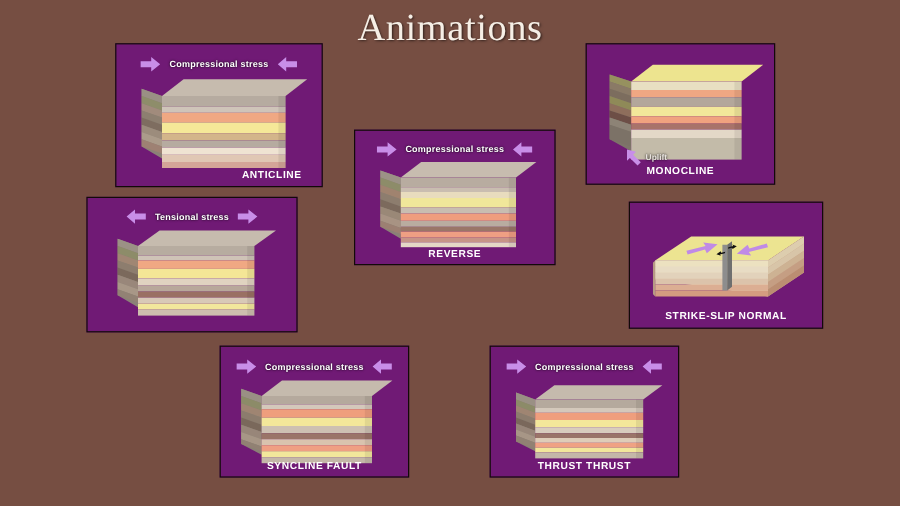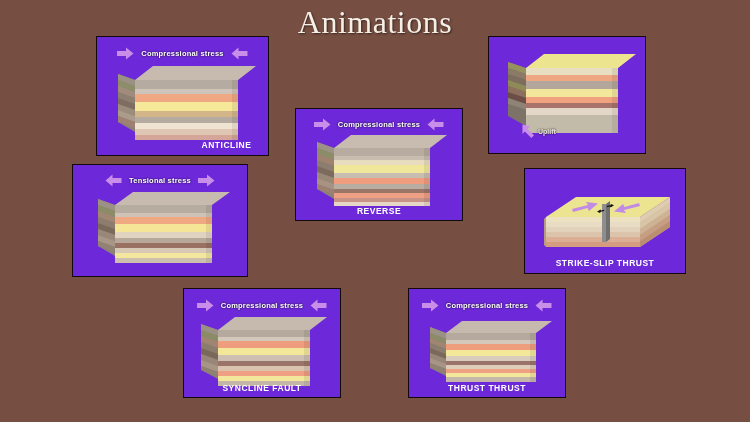--- a/index.html
+++ b/index.html
@@ -27,21 +27,21 @@
     text-align: center;
     font-family: "Liberation Serif", serif;
     font-size: 32px;
     color: #f6efe6;
     letter-spacing: 0.5px;
     text-shadow: 1px 1px 2px rgba(0,0,0,0.55);
     line-height: 40px;
   }
   .panel {
     position: absolute;
-    background: #6d28d9;
+    background: #701a75;
     border: 1px solid #120a08;
     box-sizing: border-box;
     overflow: hidden;
   }
   .panel-inner {
     position: relative;
     width: 100%;
     height: 100%;
   }
   .stress-row {
@@ -247,20 +247,21 @@
 
       <div class="uplift-group" style="left:32px; top:86px;">
         <span class="arrow" style="width:15px;height:16px;">
           <svg width="15" height="16" viewBox="0 0 15 16">
             <path d="M1.5 1.5 L9 3.5 L6.6 5.9 L13 12.3 L10.3 15 L3.9 8.6 L1.5 11 Z" fill="#c88ee8"></path>
           </svg>
         </span>
         <span class="uplift-label">Uplift</span>
       </div>
 
+      <div class="block-label" style="top:100px;">MONOCLINE</div>
     </div>
   </div>
 
   <div class="panel" style="left:72px; top:164px; width:176px; height:113px;">
     <div class="panel-inner">
       <div class="stress-row" style="top:9px;">
         <span class="arrow">
           <svg width="17" height="13" viewBox="0 0 17 13">
               <path d="M16.5 4 H7.5 V0.5 L0.5 6.5 L7.5 12.5 V9 H16.5 Z" fill="#c88ee8"></path>
             </svg>
@@ -336,21 +337,21 @@
           <path d="M28,14 L44,10 L42,7 L54,8.5 L45,16 L43.5,13 L29,17 Z" fill="#c08ae6"></path>
           <path d="M96,11 L80,15 L82,18 L70,16.5 L79,9 L80.5,12 L95,8 Z" fill="#c08ae6"></path>
 
           <path d="M63,11 L67,10 L66.2,8.8 L70,10.2 L66.5,12.6 L66,11.4 L62.6,12.2 Z" fill="#111"></path>
           <path d="M60,16 L56,17 L56.8,18.2 L53,16.8 L56.5,14.4 L57,15.6 L60.4,14.8 Z" fill="#111"></path>
         </svg>
       </div>
 
       <div class="tiny-credit" style="left:82px; top:76px;">&nbsp;</div>
 
-      <div class="block-label" style="top:89px;">STRIKE-SLIP THRUST</div>
+      <div class="block-label" style="top:89px;">STRIKE-SLIP NORMAL</div>
     </div>
   </div>
 
   <div class="panel" style="left:183px; top:288px; width:158px; height:110px;">
     <div class="panel-inner">
       <div class="stress-row" style="top:10px;">
         <span class="arrow">
           <svg width="17" height="13" viewBox="0 0 17 13">
               <path d="M0 4 H9 V0.5 L16.5 6.5 L9 12.5 V9 H0 Z" fill="#c88ee8"></path>
             </svg>

